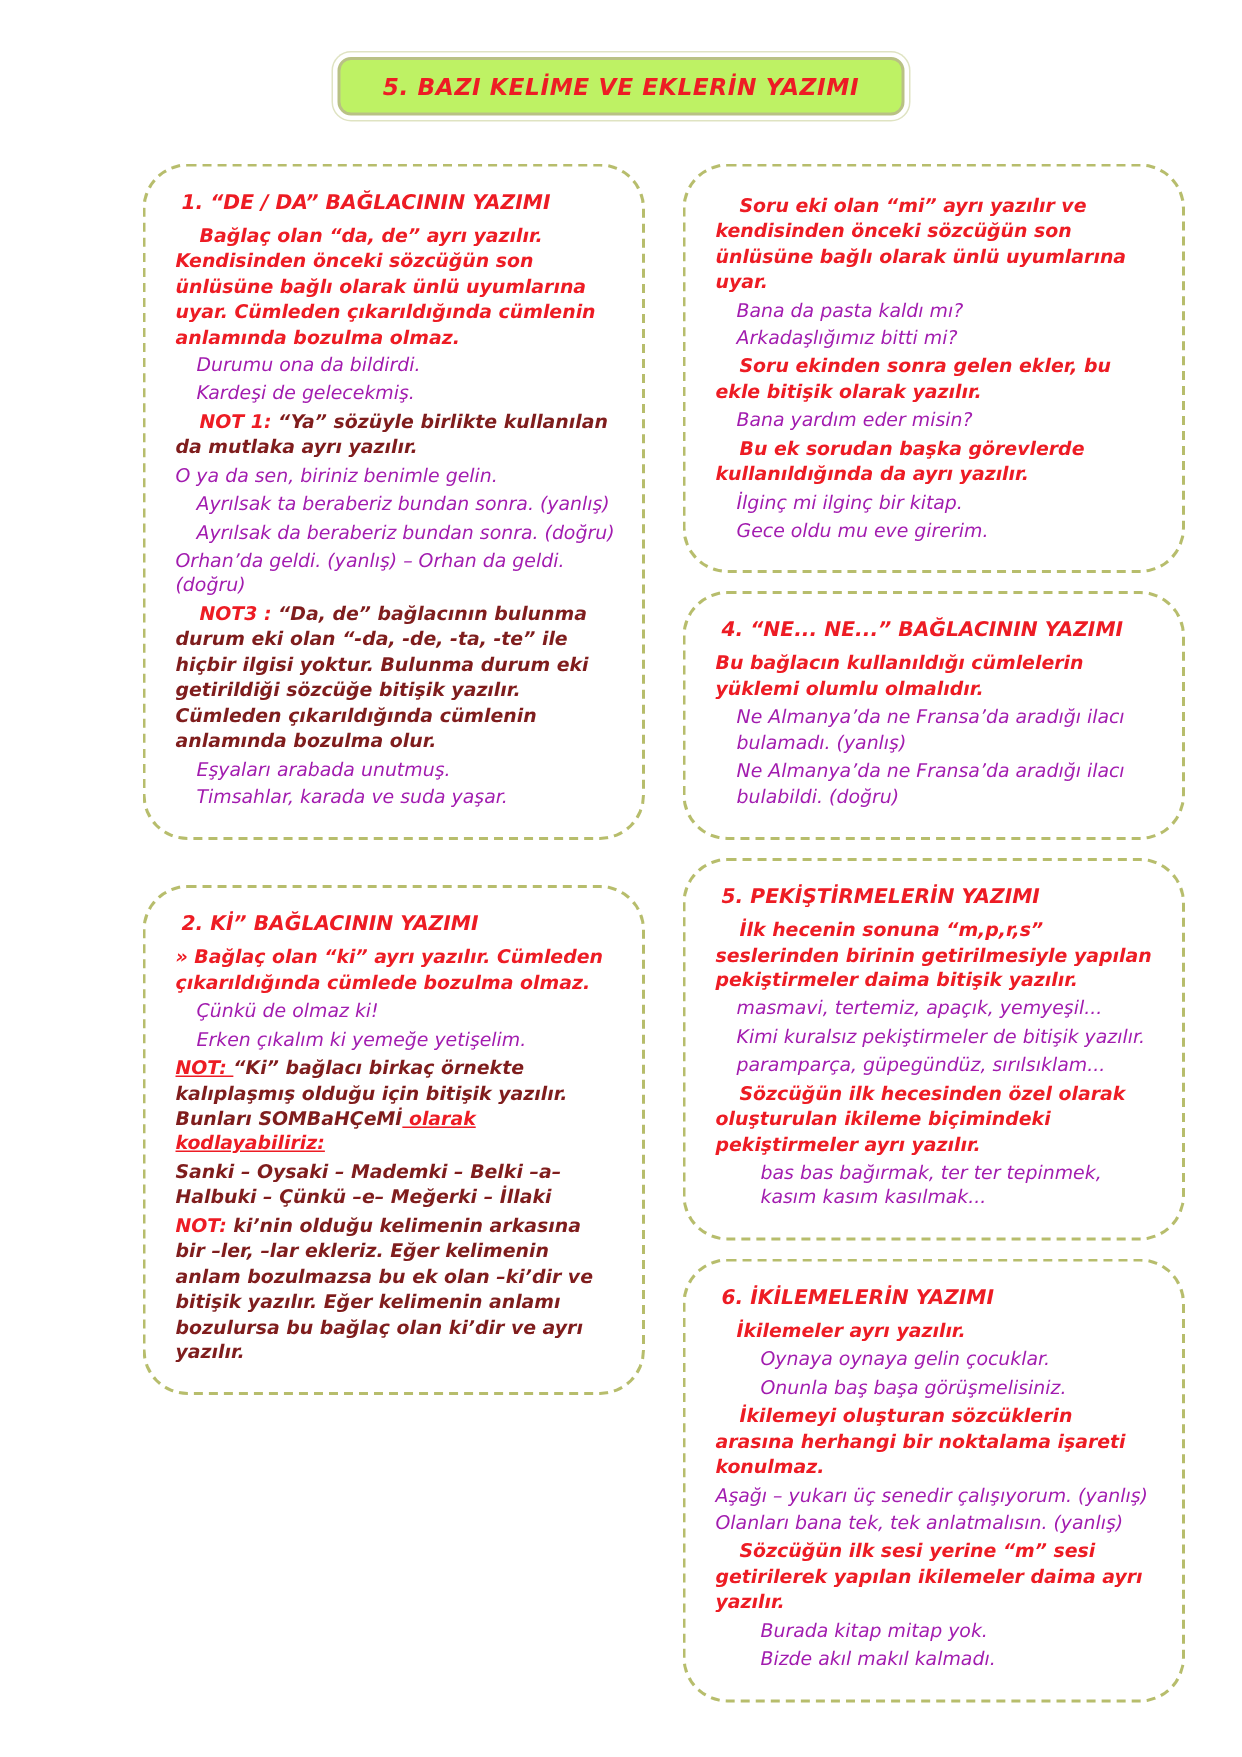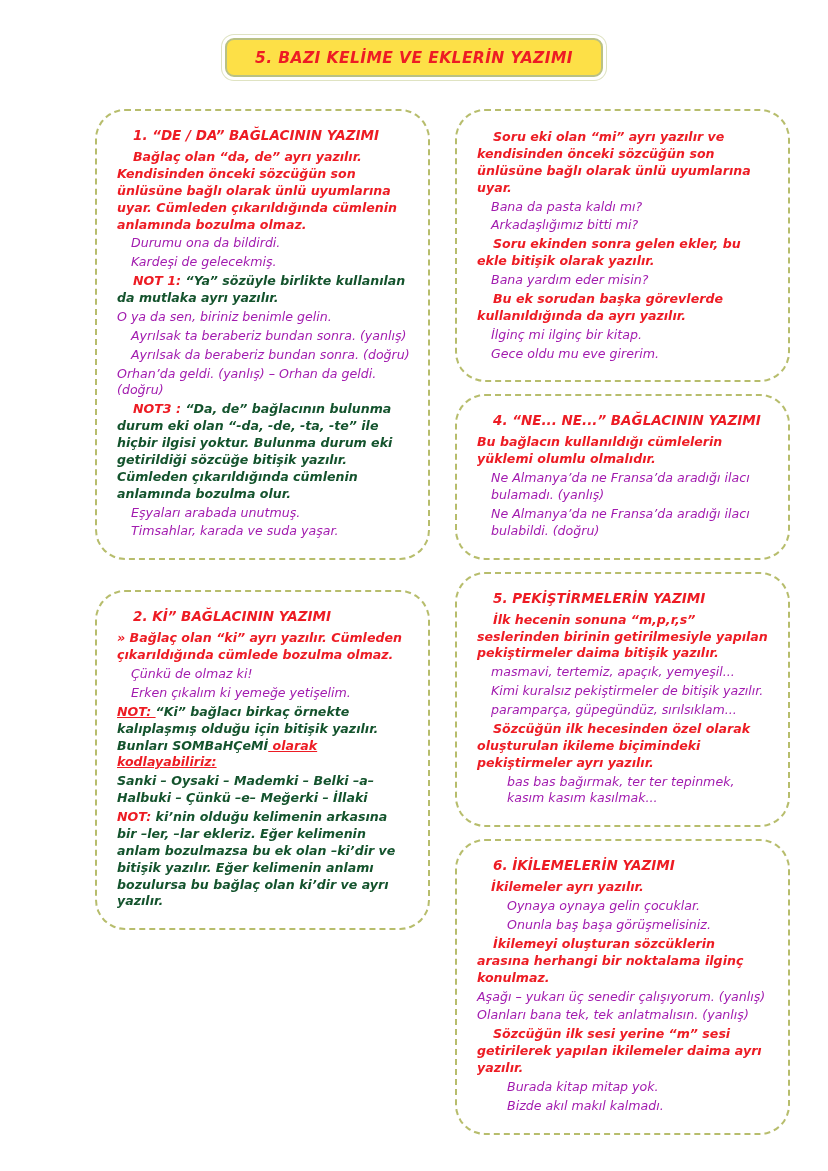--- a/index.html
+++ b/index.html
@@ -13,21 +13,21 @@
     box-sizing: border-box;
     padding-bottom: 20px;
   }
   .title-box {
     margin: 38px auto 0 auto;
     width: fit-content;
     padding: 8px 28px;
     border: 2px solid #b9c185;
     border-radius: 9px;
     box-shadow: 0 0 0 3px #ffffff, 0 0 0 4px #dfe3c2;
-    background: #fde047;
+    background: #bef264;
   }
   .page-title {
     color: #ed1c24;
     font-weight: bold;
     font-size: 15.5px;
     letter-spacing: 0.4px;
     white-space: nowrap;
   }
   .columns {
     display: flex;
@@ -44,34 +44,34 @@
     padding: 16px 18px 16px 20px;
     margin-bottom: 12px;
     background: #ffffff;
     box-sizing: border-box;
   }
   .column[data-name="left-column"] .rule-box { margin-bottom: 30px; }
   .box-heading {
     color: #ed1c24;
     font-weight: bold;
     font-size: 13.5px;
-    margin: 0 0 6px 16px;
+    margin: 0 0 6px 4px;
   }
   .para {
     margin: 2px 0;
     font-size: 12.6px;
     line-height: 1.34;
   }
   .para.gap { margin-top: 0; }
   .para.ti { text-indent: 16px; }
   .ind-1 { padding-left: 14px; }
   .ind-2 { padding-left: 30px; }
   .run.red { color: #ed1c24; font-weight: bold; }
   .run.dark { color: #a21caf; font-weight: 500; }
-  .run.darkb { color: #14532d; font-weight: bold; }
+  .run.darkb { color: #7f1d1d; font-weight: bold; }
   .run.underline { text-decoration: underline; }
 </style>
 </head>
 <body>
 
 <div class="page" data-name="page">
   <div class="title-box" data-name="title-box">
     <span class="page-title" data-name="page-title">5. BAZI KELİME VE EKLERİN YAZIMI</span>
   </div>
   <div class="columns" data-name="content-columns">
@@ -124,21 +124,21 @@
           <p class="para ind-1" data-name="paragraph"><span class="run dark" data-name="text-run">Kimi kuralsız pekiştirmeler de bitişik yazılır.</span></p>
           <p class="para ind-1" data-name="paragraph"><span class="run dark" data-name="text-run">paramparça, güpegündüz, sırılsıklam...</span></p>
           <p class="para ti" data-name="paragraph"><span class="run red" data-name="text-run">Sözcüğün ilk hecesinden özel olarak oluşturulan ikileme biçimindeki pekiştirmeler ayrı yazılır.</span></p>
           <p class="para ind-2" data-name="paragraph"><span class="run dark" data-name="text-run">bas bas bağırmak, ter ter tepinmek, kasım kasım kasılmak...</span></p>
         </section>
         <section class="rule-box" data-name="rule-box-6">
           <h2 class="box-heading" data-name="box-heading">6. İKİLEMELERİN YAZIMI</h2>
           <p class="para ind-1" data-name="paragraph"><span class="run red" data-name="text-run">İkilemeler ayrı yazılır.</span></p>
           <p class="para ind-2" data-name="paragraph"><span class="run dark" data-name="text-run">Oynaya oynaya gelin çocuklar.</span></p>
           <p class="para ind-2" data-name="paragraph"><span class="run dark" data-name="text-run">Onunla baş başa görüşmelisiniz.</span></p>
-          <p class="para ti" data-name="paragraph"><span class="run red" data-name="text-run">İkilemeyi oluşturan sözcüklerin arasına herhangi bir noktalama ilginç konulmaz.</span></p>
+          <p class="para ti" data-name="paragraph"><span class="run red" data-name="text-run">İkilemeyi oluşturan sözcüklerin arasına herhangi bir noktalama işareti konulmaz.</span></p>
           <p class="para" data-name="paragraph"><span class="run dark" data-name="text-run">Aşağı – yukarı üç senedir çalışıyorum. (yanlış)</span></p>
           <p class="para" data-name="paragraph"><span class="run dark" data-name="text-run">Olanları bana tek, tek anlatmalısın. (yanlış)</span></p>
           <p class="para ti" data-name="paragraph"><span class="run red" data-name="text-run">Sözcüğün ilk sesi yerine “m” sesi getirilerek yapılan ikilemeler daima ayrı yazılır.</span></p>
           <p class="para ind-2" data-name="paragraph"><span class="run dark" data-name="text-run">Burada kitap mitap yok.</span></p>
           <p class="para ind-2" data-name="paragraph"><span class="run dark" data-name="text-run">Bizde akıl makıl kalmadı.</span></p>
         </section>
       </div>
   </div>
 </div>
 

